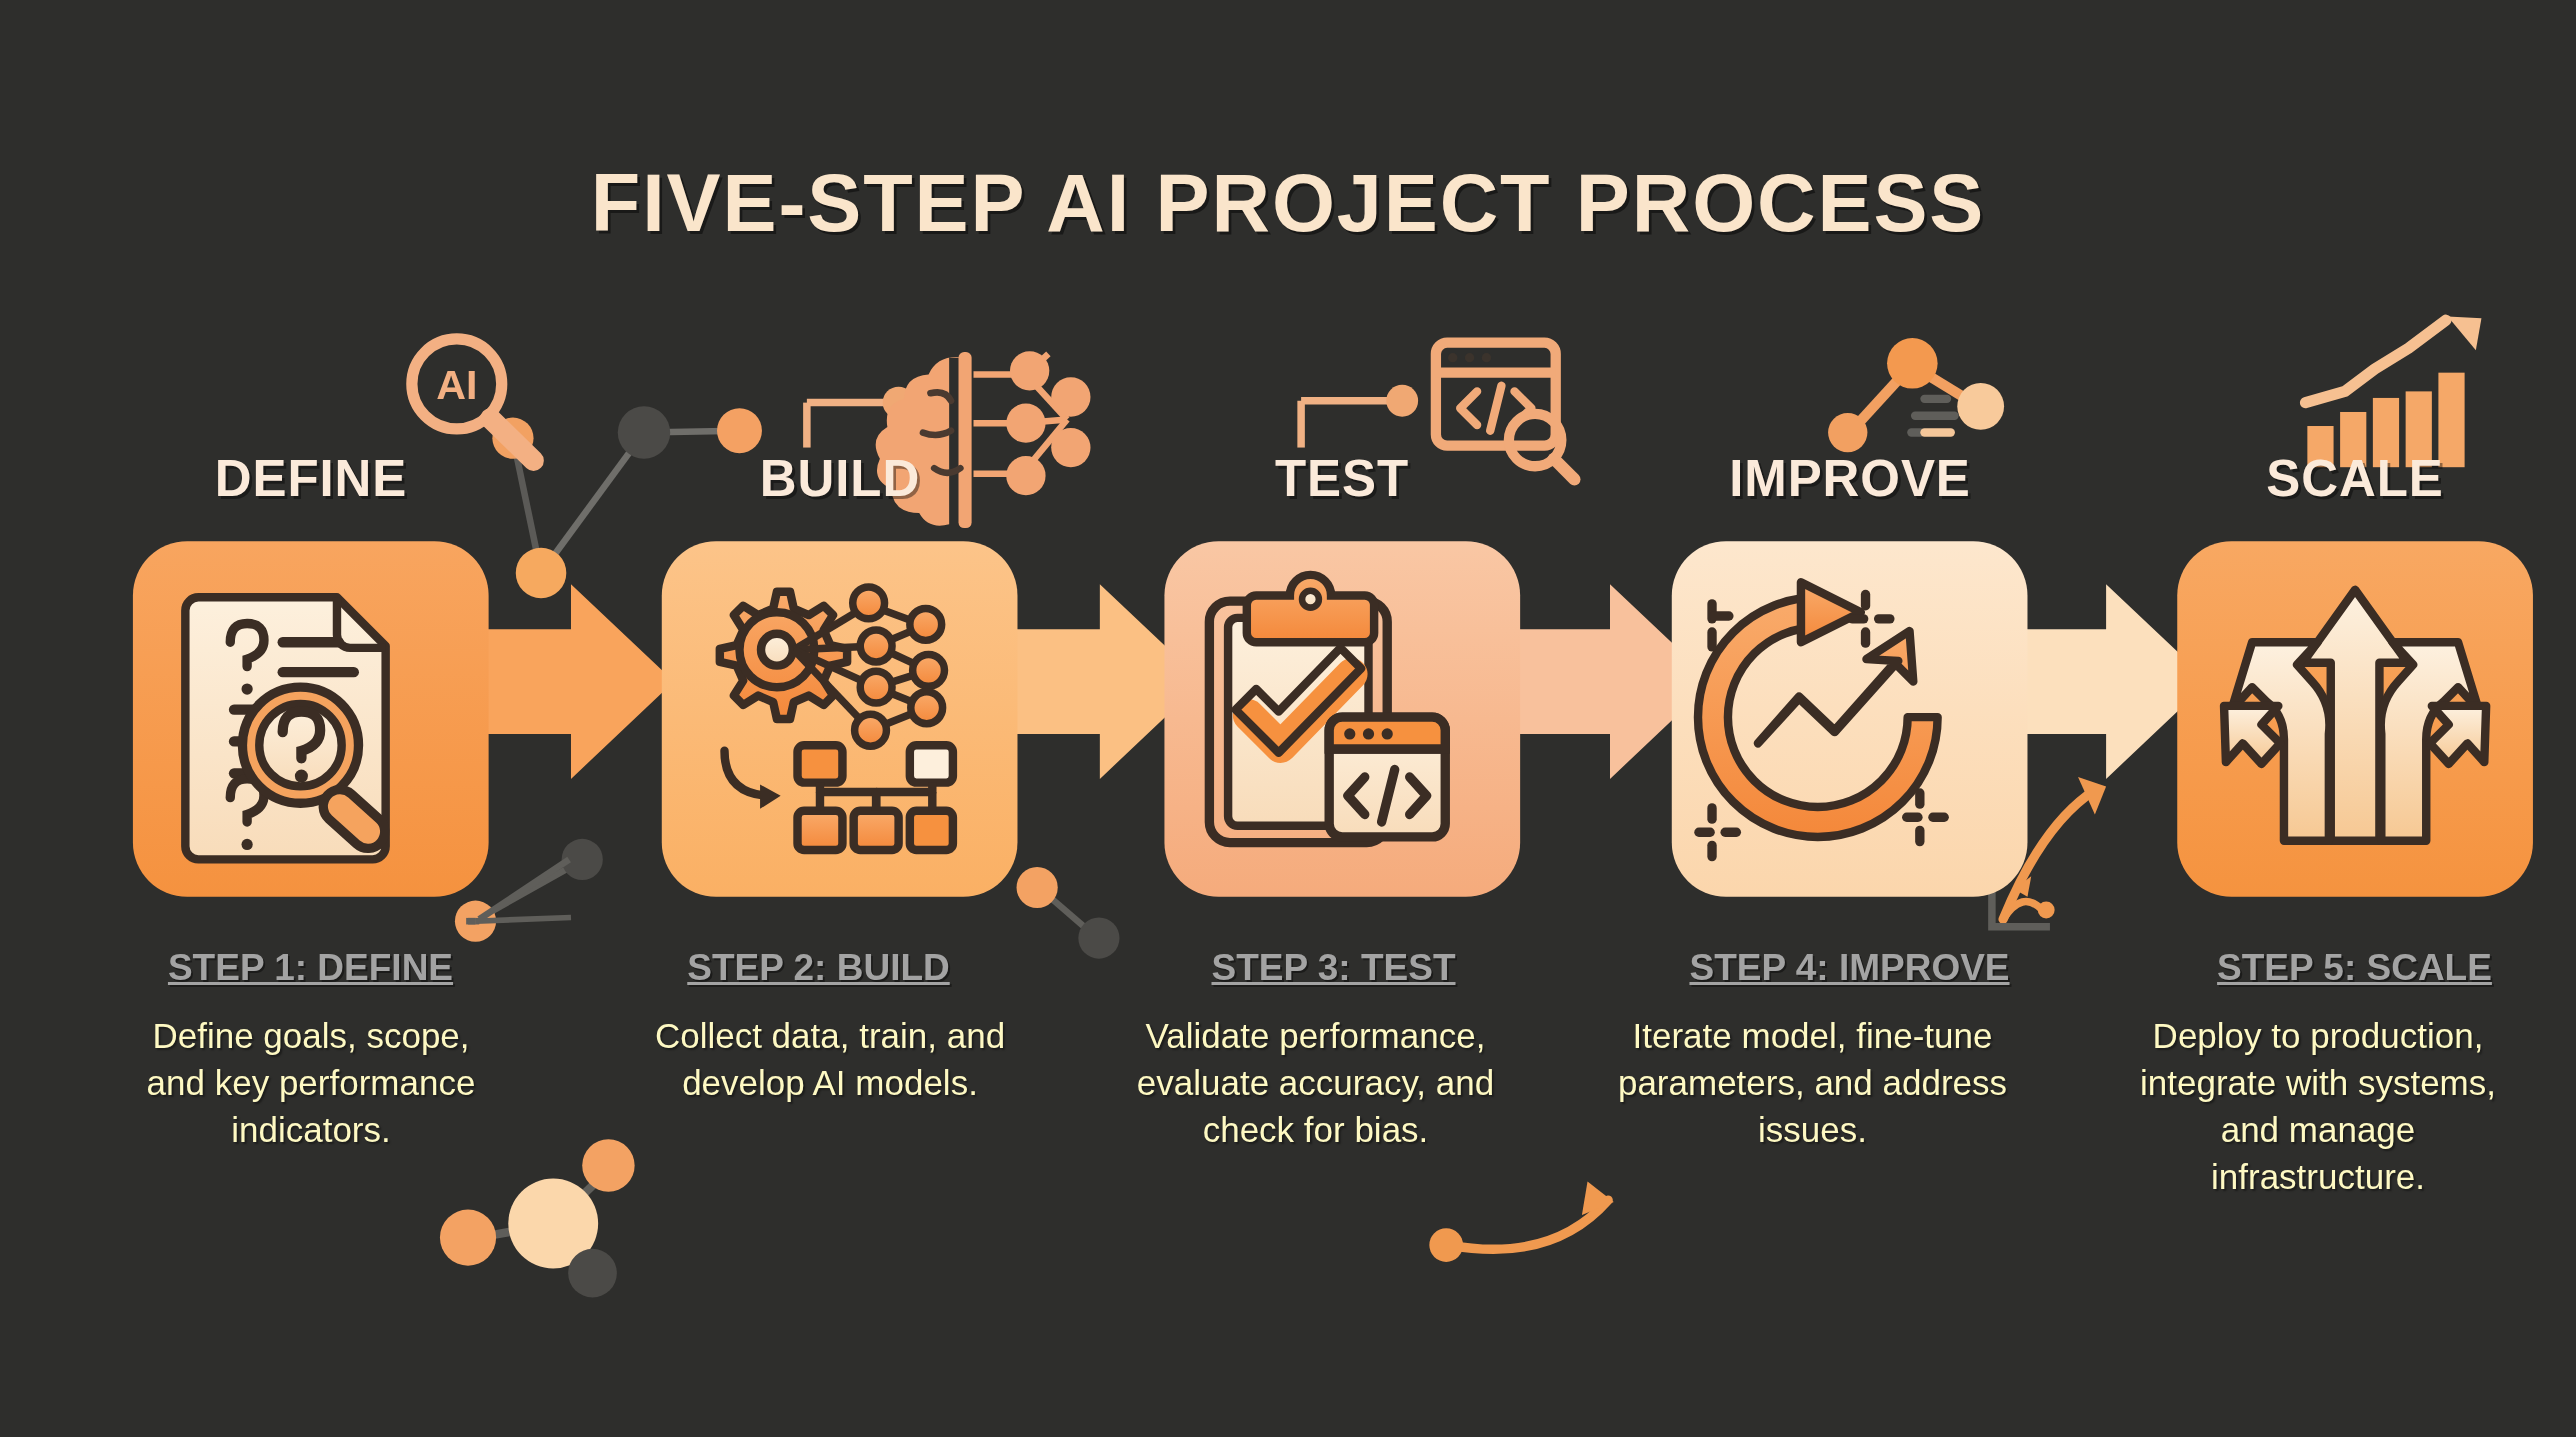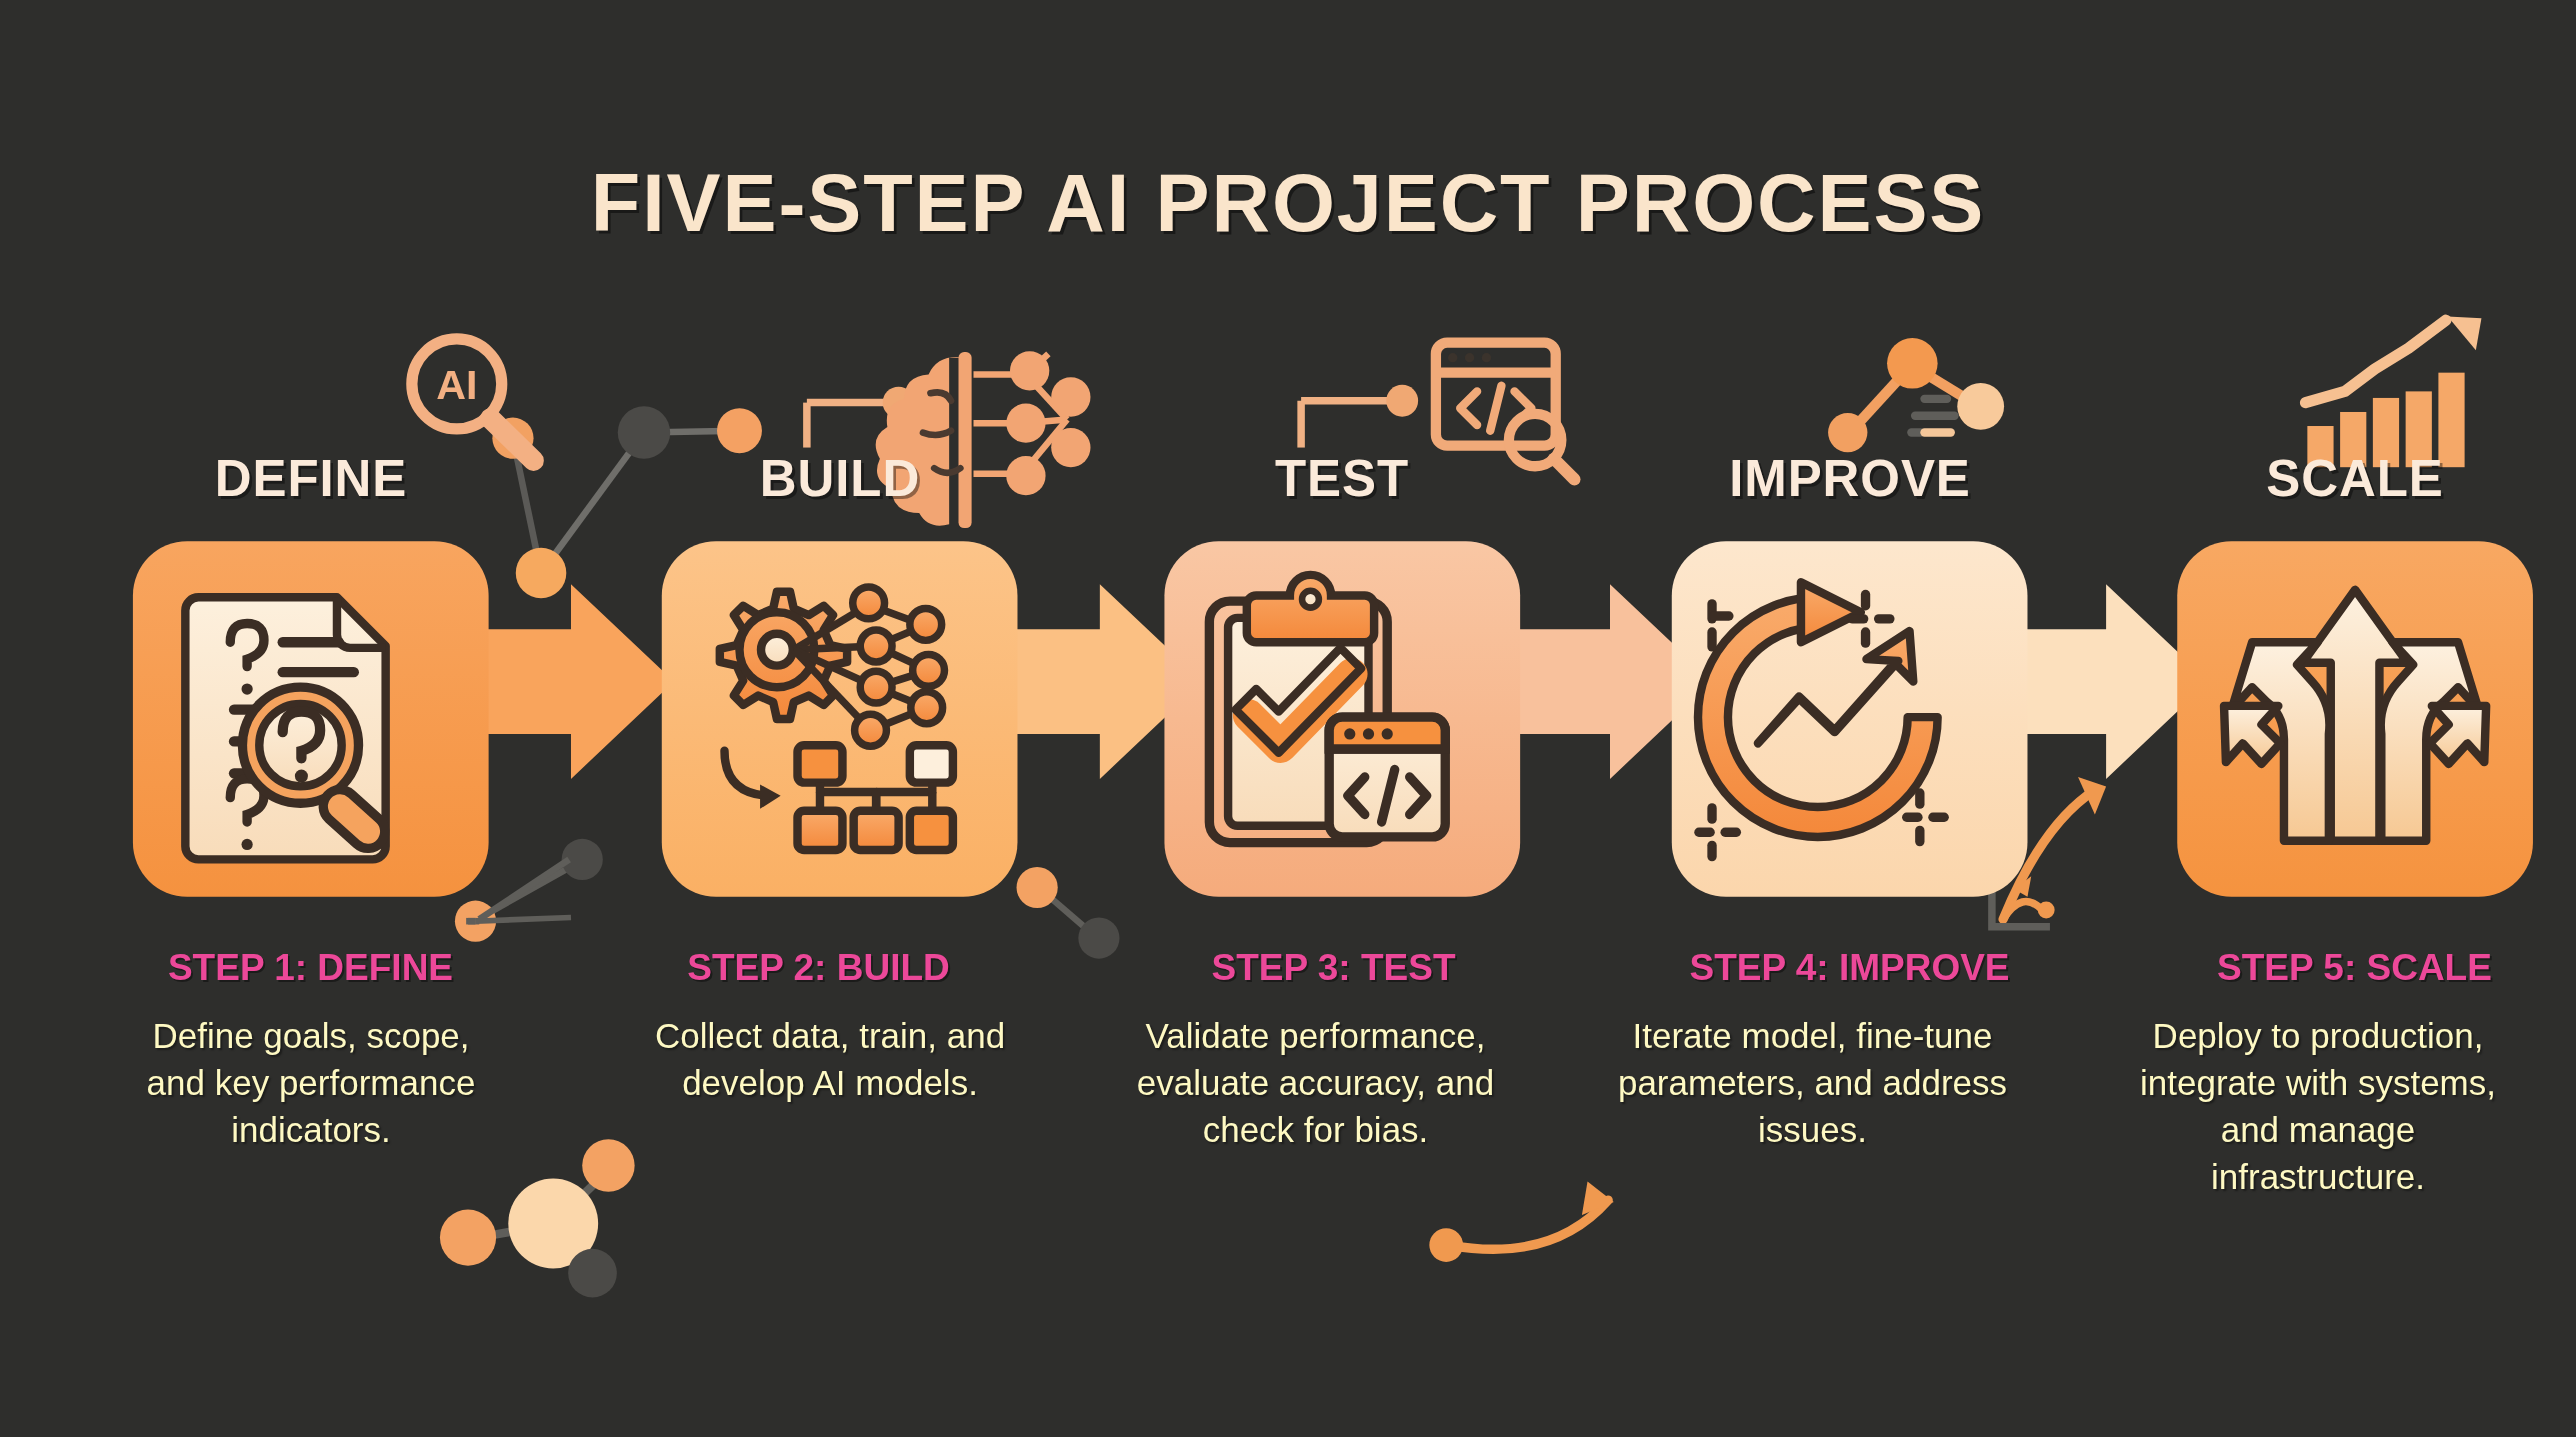--- a/index.html
+++ b/index.html
@@ -44,23 +44,24 @@
     color: #fbeada;
     text-shadow: 2.8px 2.8px 0 rgba(0,0,0,0.4);
     white-space: nowrap;
   }
   .step-caption {
     position: absolute;
     top: 947px;
     text-align: center;
     font-size: 37px;
     font-weight: bold;
-    color: #ec4899;
+    color: #a3a3a3;
     text-shadow: 1.9px 1.9px 0 rgba(0,0,0,0.4);
     white-space: nowrap;
+    text-decoration: underline;
   }
   .step-body {
     position: absolute;
     top: 1013px;
     text-align: center;
     font-size: 35px;
     line-height: 1.34;
     color: #fef9c3;
     text-shadow: 1.9px 1.9px 1.9px rgba(0,0,0,0.4);
   }

